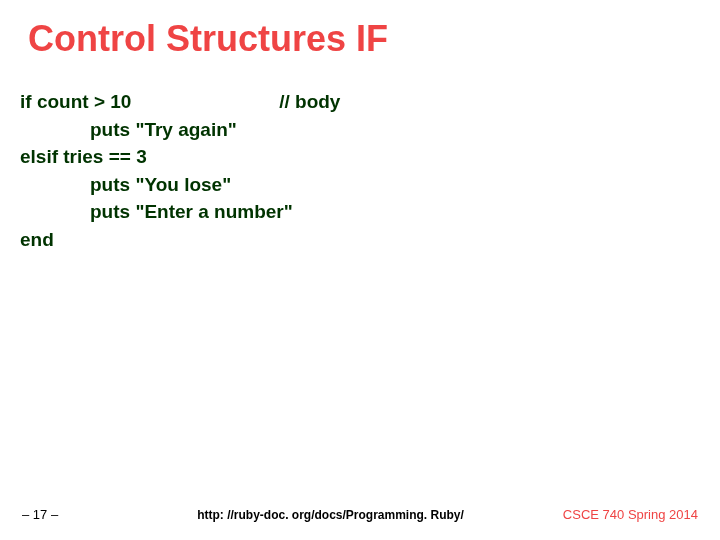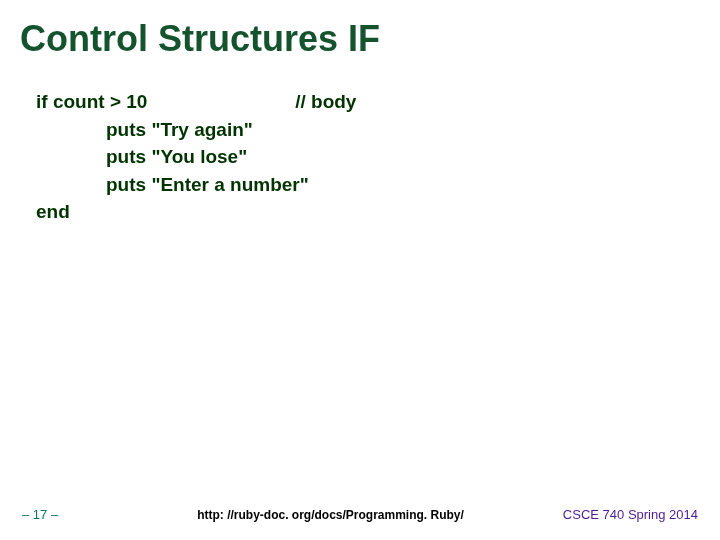--- a/index.html
+++ b/index.html
@@ -9,77 +9,77 @@
     }
     body {
       width: 720px;
       height: 540px;
       background: #ffffff;
       font-family: Arial, Helvetica, sans-serif;
       position: relative;
       overflow: hidden;
     }
     .slide-title {
-      color: #14532d;
+      color: #ef4444;
       font-size: 36px;
       font-weight: bold;
-      padding: 18px 0 0 20px;
+      padding: 18px 0 0 28px;
     }
     .code-block {
       padding: 28px 0 0 20px;
       color: #003300;
       font-size: 19px;
       font-weight: bold;
       line-height: 1.45;
     }
     .code-line {
       white-space: pre;
-      margin-left: 16px;
     }
     .indent {
       padding-left: 70px;
     }
     .comment-col {
       display: inline-block;
     }
     .footer {
       position: absolute;
       bottom: 18px;
       left: 0;
       width: 100%;
       padding: 0 22px;
       display: flex;
       align-items: baseline;
       justify-content: space-between;
       font-size: 13px;
     }
     .footer-left {
-      color: #0f766e;
+      color: #000000;
     }
     .footer-center {
       color: #000000;
       font-weight: bold;
       font-size: 12px;
       flex: 1;
       text-align: center;
       padding-left: 40px;
     }
     .footer-right {
-      color: #4c1d95;
+      color: #ef4444;
       font-size: 13px;
     }
   </style>
 </head>
 <body>
 
 <h1 class="slide-title">Control Structures IF</h1>
 
 <div class="code-block">
   <div class="code-line"><span>if count &gt; 10</span><span>                            </span><span class="comment-col">// body</span></div>
   <div class="code-line indent">puts "Try again"</div>
+  <div class="code-line">elsif tries == 3</div>
   <div class="code-line indent">puts "You lose"</div>
   <div class="code-line indent">puts "Enter a number"</div>
   <div class="code-line">end</div>
 </div>
 
 <div class="footer">
   <span class="footer-left">– 17 –</span>
   <span class="footer-center">http: //ruby-doc. org/docs/Programming. Ruby/</span>
   <span class="footer-right">CSCE 740 Spring 2014</span>
 </div>

